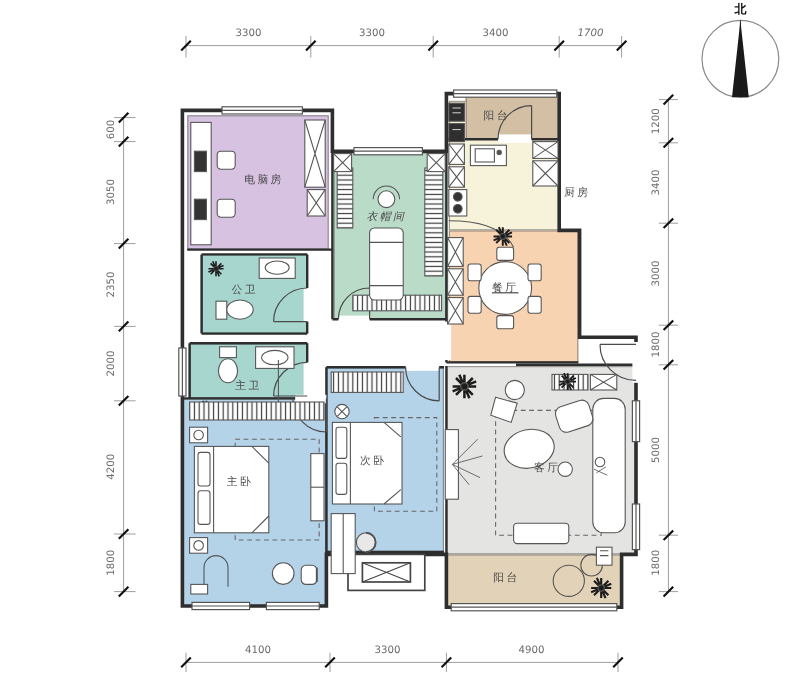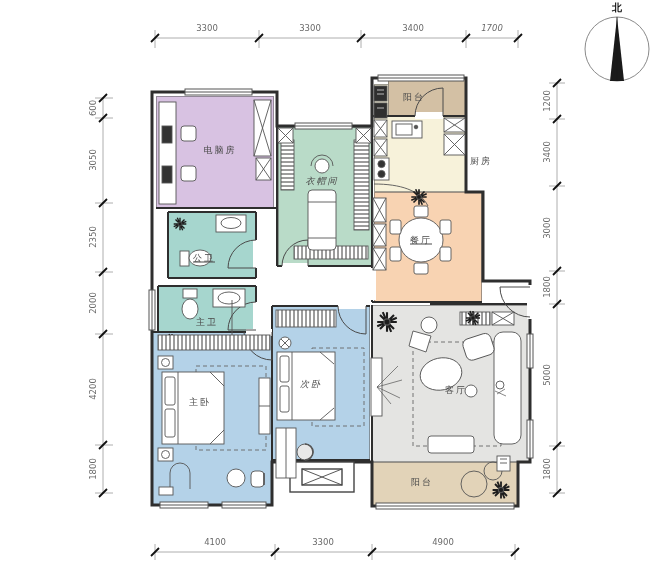--- a/index.html
+++ b/index.html
@@ -287,24 +287,24 @@
       <polygon points="617,17 610,81 624,81" fill="#1a1a1a"></polygon>
       <path d="M617,17 V81" stroke="#1a1a1a" stroke-width="0.8"></path>
     </g>
   </svg>
 
   <span class="rlabel" style="left:220px;top:150px;font-family:Liberation Serif, serif;">电脑房</span>
   <span class="rlabel" style="left:322px;top:181px;font-style:italic;">衣帽间</span>
   <span class="rlabel" style="left:414px;top:97px;">阳台</span>
   <span class="rlabel" style="left:441px;top:161px;margin-left:40px;">厨房</span>
   <span class="rlabel" style="left:421px;top:240px;text-decoration:underline;">餐厅</span>
-  <span class="rlabel" style="left:204px;top:258px;text-decoration:underline;">公卫</span>
+  <span class="rlabel" style="left:204px;top:242px;">公卫</span>
   <span class="rlabel" style="left:207px;top:322px;">主卫</span>
   <span class="rlabel" style="left:200px;top:402px;">主卧</span>
-  <span class="rlabel" style="left:311px;top:384px;font-style:italic;">次卧</span>
+  <span class="rlabel" style="left:311px;top:384px;">次卧</span>
   <span class="rlabel" style="left:456px;top:390px;">客厅</span>
   <span class="rlabel" style="left:422px;top:482px;">阳台</span>
 
   <span class="dim" style="left:207px;top:28px;">3300</span>
   <span class="dim" style="left:310px;top:28px;">3300</span>
   <span class="dim" style="left:413px;top:28px;">3400</span>
   <span class="dim" style="left:492px;top:28px;font-style:italic;">1700</span>
 
   <span class="dim" style="left:215px;top:542px;text-align:right;">4100</span>
   <span class="dim" style="left:323px;top:542px;">3300</span>

